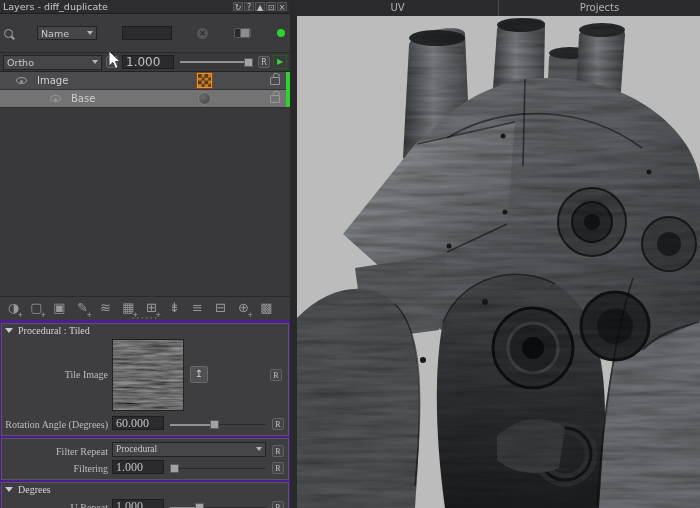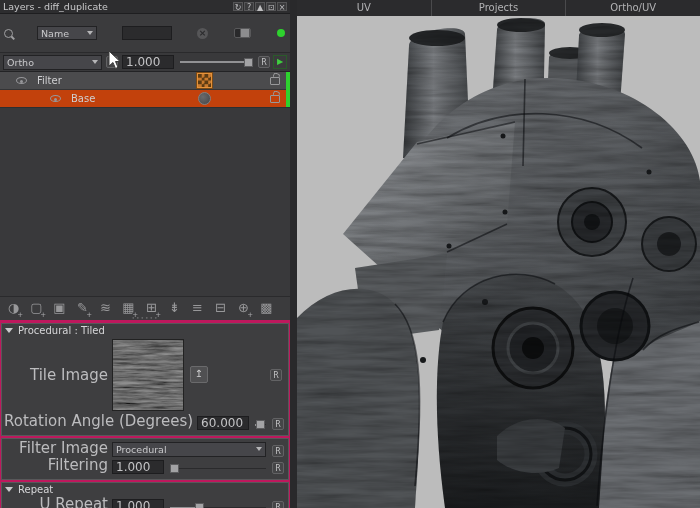--- a/index.html
+++ b/index.html
@@ -28,43 +28,43 @@
   .slider{position:relative;height:10px;flex:1;margin:0 6px;}
   .slider .track{position:absolute;left:0;right:0;top:4.5px;height:1px;background:#2a2a2c;}
   .slider .fill{position:absolute;left:0;top:4px;height:2px;background:#929294;}
   .slider .handle{position:absolute;top:0.5px;width:9px;height:9px;background:#a3a3a5;border:1px solid #5c5c5e;box-sizing:border-box;margin-left:-4px;}
   .slider.short{flex:0 0 72px;}
   .playbtn{width:12px;height:12px;background:#3a3a3c;border:1px solid #2a5a2a;color:#3fce3f;font-size:8px;line-height:11px;text-align:center;margin-left:3px;flex:0 0 12px;}
   
   .layers{position:relative;background:#39393b;}
   .lrow{height:17px;display:flex;align-items:center;padding:0 4px;position:relative;}
   .lrow.sel{background:#4b4b4d;}
-  .lrow.un{background:#c2410c;border-top:1px solid #343436;padding-left:38px;}
+  .lrow.un{background:#737373;border-top:1px solid #343436;padding-left:38px;}
   .eye{width:11px;height:7px;border:1px solid #97979a;border-radius:50%;position:relative;margin:0 10px 0 12px;box-sizing:border-box;}
   .eye::after{content:"";position:absolute;left:3px;top:1.5px;width:3px;height:3px;border-radius:50%;background:#97979a;}
   .lname{color:#cfcfd1;font-size:10px;flex:1;}
   .ltype{width:16px;height:16px;display:flex;align-items:center;justify-content:center;margin-right:58px;}
   .tiledicon{width:13px;height:13px;border:1px solid #e5923a;background:conic-gradient(#c87a2e 0 25%,#5d3c13 0 50%,#c87a2e 0 75%,#5d3c13 0) 0 0/6.5px 6.5px;box-shadow:0 0 0 1px #7a4a16;}
   .painticon{width:11px;height:11px;border-radius:50%;border:1px solid #808082;background:radial-gradient(circle at 35% 35%,#6a6a6c,#454547);position:relative;}
   .lock{width:8px;height:6px;border:1px solid #98989a;border-radius:1px;position:relative;margin-right:6px;}
   .lock::before{content:"";position:absolute;width:5px;height:4px;border:1px solid #98989a;border-bottom:none;border-radius:3px 3px 0 0;top:-5px;left:2px;transform:rotate(12deg);}
   .accentstrip{position:absolute;right:0;top:0;width:4px;height:35px;}
   .listvoid{flex:1;background:#39393b;border-top:1px solid #2e2e30;}
   
   .ltoolbar{height:23px;background:#3b3b3d;border-top:1px solid #2a2a2c;display:flex;align-items:center;padding:0 2px;position:relative;}
   .tbicon{width:23px;text-align:center;color:#98989a;font-size:13px;line-height:20px;position:relative;}
   .tbicon.plus::after{content:"+";position:absolute;right:2px;bottom:0px;font-size:7px;color:#aaaaac;background:#3b3b3d;border-radius:50%;line-height:6px;}
   .draghandle{position:absolute;left:50%;bottom:0;transform:translateX(-50%);color:#6a6a6c;font-size:6px;letter-spacing:1px;line-height:4px;}
   
-  .props{flex:1;background:#be185d;overflow:hidden;padding-top:1px;}
+  .props{flex:1;background:#4c1d95;overflow:hidden;padding-top:1px;font-family:Liberation Serif, serif;}
   .section{margin:2px 1px;border:1px solid #58585a;background:#3e3e40;padding:1px 2px 3px 2px;}
   .sechdr{display:flex;align-items:center;height:12px;color:#d6d6d8;font-size:10px;padding:0 1px;}
   .sechdr .tri{width:0;height:0;border-left:4px solid transparent;border-right:4px solid transparent;border-top:5px solid #c9c9cb;margin-right:5px;}
   .prow{display:flex;align-items:flex-end;height:15px;margin:2px 2px 2px 0;}
-  .plabel{flex:0 0 104px;text-align:right;padding-right:4px;color:#bcbcbe;font-size:15px;white-space:nowrap;}
+  .plabel{flex:0 0 104px;text-align:right;padding-right:4px;color:#bcbcbe;font-size:10px;white-space:nowrap;}
   .dd-filter{flex:1;height:13px;margin-right:6px;}
   .tilerow{display:flex;margin:2px 2px 4px 0;align-items:center;}
   .thumbwrap{width:70px;height:70px;border:1px solid #222;flex:0 0 70px;}
   .impbtn{width:16px;height:15px;background:#505052;border:1px solid #6a6a6c;border-radius:2px;color:#d0d0d2;font-size:10px;line-height:14px;text-align:center;margin-left:6px;}
   .spacer{flex:1;}
   
   .vsplit{width:7px;background:#29292b;flex:0 0 7px;}
   .view{flex:1;display:flex;flex-direction:column;}
   .tabs{height:16px;background:#2b2b2d;display:flex;}
   .tab{flex:1;color:#b2b2b4;font-size:10px;text-align:center;line-height:15px;border-right:1px solid #4a4a4c;white-space:nowrap;overflow:hidden;}
@@ -114,21 +114,21 @@
         <span class="fill" style="width: 94%;"></span>
         <span class="handle" style="left: 94%;"></span>
       </span>
       <span class="rbtn">R</span>
       <span class="playbtn">▶</span>
     </div>
 
     <div class="layers">
       <div class="lrow sel">
         <span class="eye"></span>
-        <span class="lname">Filter</span>
+        <span class="lname">Image</span>
         <span class="ltype">
             <span class="tiledicon"></span>
           </span>
         <span class="lock"></span>
       </div>
       <div class="lrow un">
         <span class="eye"></span>
         <span class="lname">Base</span>
         <span class="ltype">
             <span class="painticon"></span>
@@ -193,42 +193,42 @@
             <span class="track"></span>
             <span class="fill" style="width: 46%;"></span>
             <span class="handle" style="left: 46%;"></span>
           </span>
           <span class="rbtn">R</span>
         </div>
       </div>
 
       <div class="section">
         <div class="prow">
-          <span class="plabel">Filter Image</span>
+          <span class="plabel">Filter Repeat</span>
           <span class="dd dd-filter">
             <span>Procedural</span>
             <span class="arr"></span>
           </span>
           <span class="rbtn">R</span>
         </div>
         <div class="prow">
           <span class="plabel">Filtering</span>
           <span class="numfield">1.000</span>
           <span class="slider">
             <span class="track"></span>
             <span class="handle" style="left: 4%;"></span>
           </span>
           <span class="rbtn">R</span>
         </div>
       </div>
 
       <div class="section">
         <div class="sechdr">
           <span class="tri"></span>
-          <span>Repeat</span>
+          <span>Degrees</span>
         </div>
         <div class="prow">
           <span class="plabel">U Repeat</span>
           <span class="numfield">1.000</span>
           <span class="slider">
             <span class="track"></span>
             <span class="fill" style="width: 30%;"></span>
             <span class="handle" style="left: 30%;"></span>
           </span>
           <span class="rbtn">R</span>
@@ -238,21 +238,20 @@
 
     </div>
   </div>
 
   <div class="vsplit"></div>
 
   <div class="view">
     <div class="tabs">
       <div class="tab">UV</div>
       <div class="tab">Projects</div>
-      <div class="tab">Ortho/UV</div>
     </div>
     <div class="canvas">
       <svg width="403" height="492" viewBox="0 0 403 492">
         <defs>
           <linearGradient id="gMetal" x1="0" y1="0" x2="1" y2="1">
             <stop offset="0" stop-color="#74777b"></stop>
               <stop offset="1" stop-color="#3d4043"></stop>
           </linearGradient>
           <linearGradient id="gLight" x1="0" y1="0" x2="1" y2="1">
             <stop offset="0" stop-color="#95989c"></stop>

